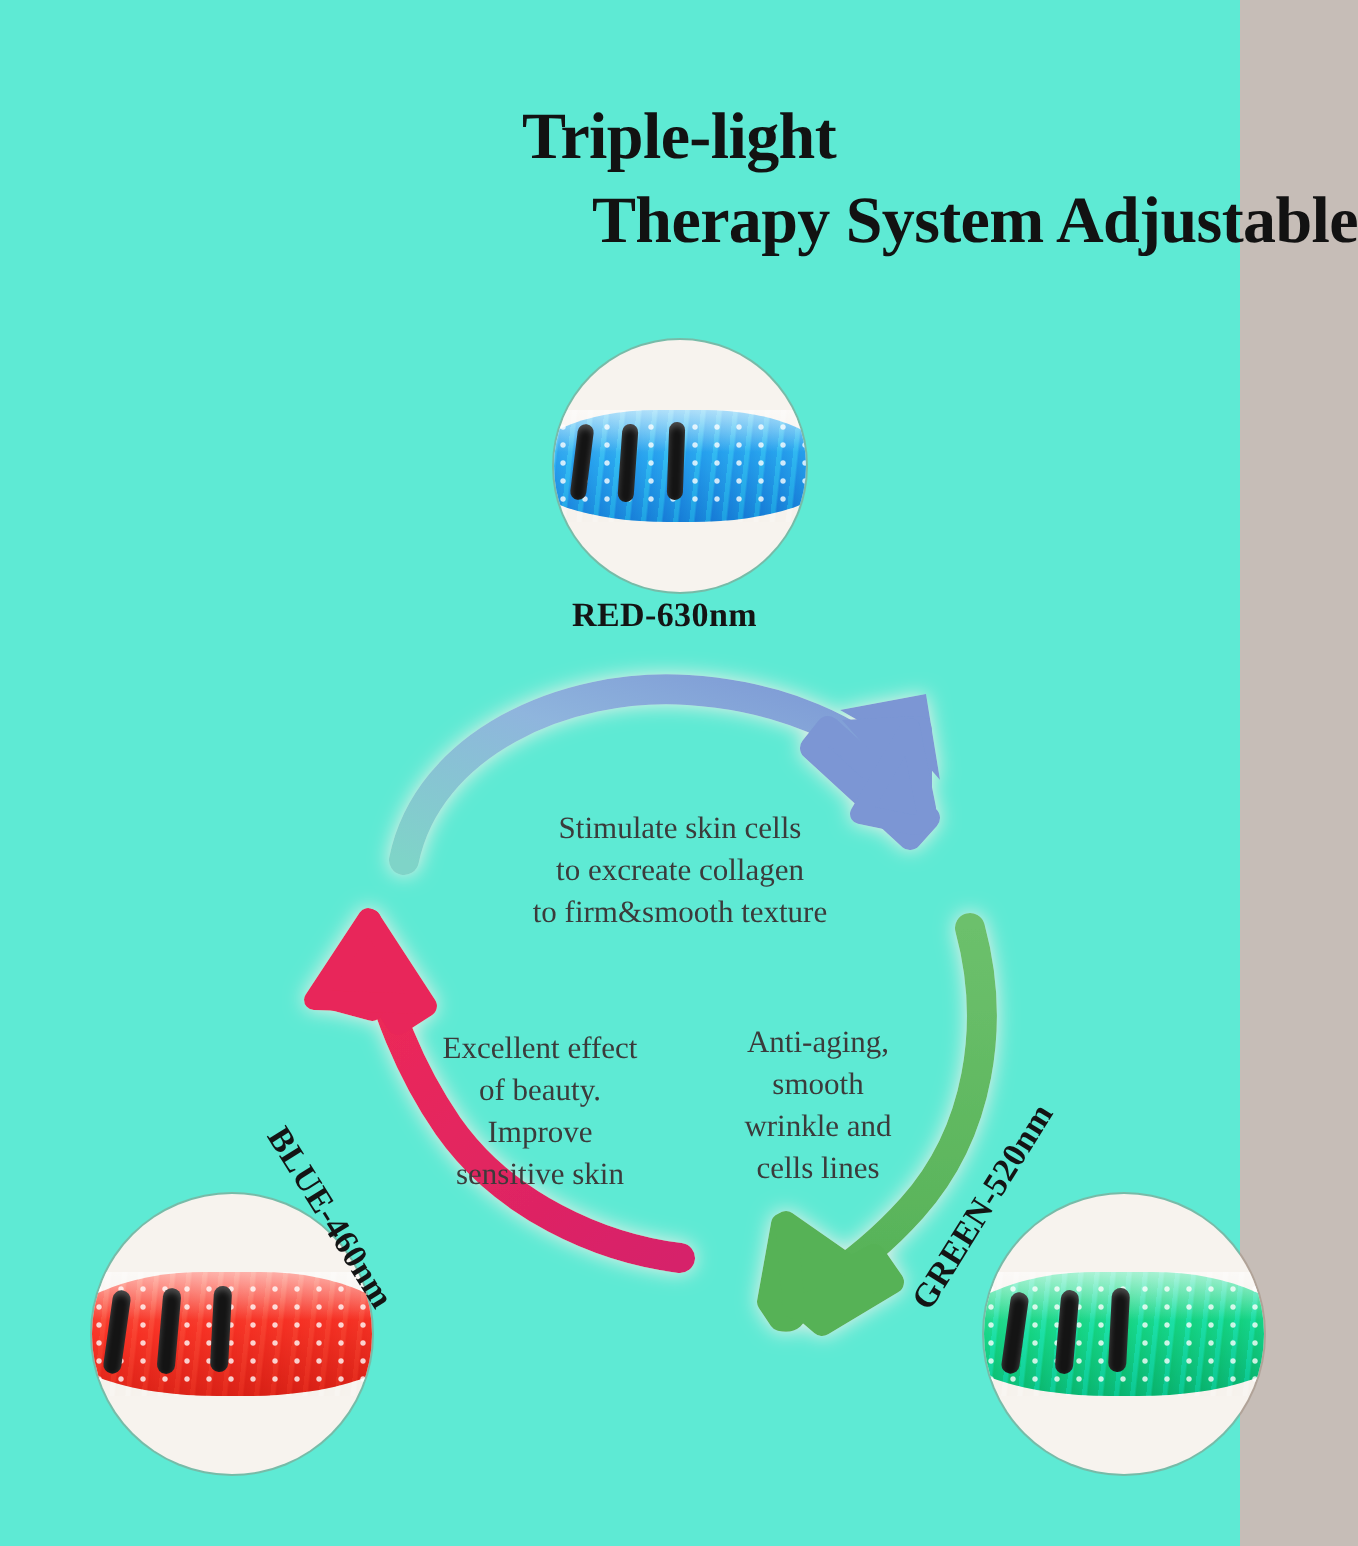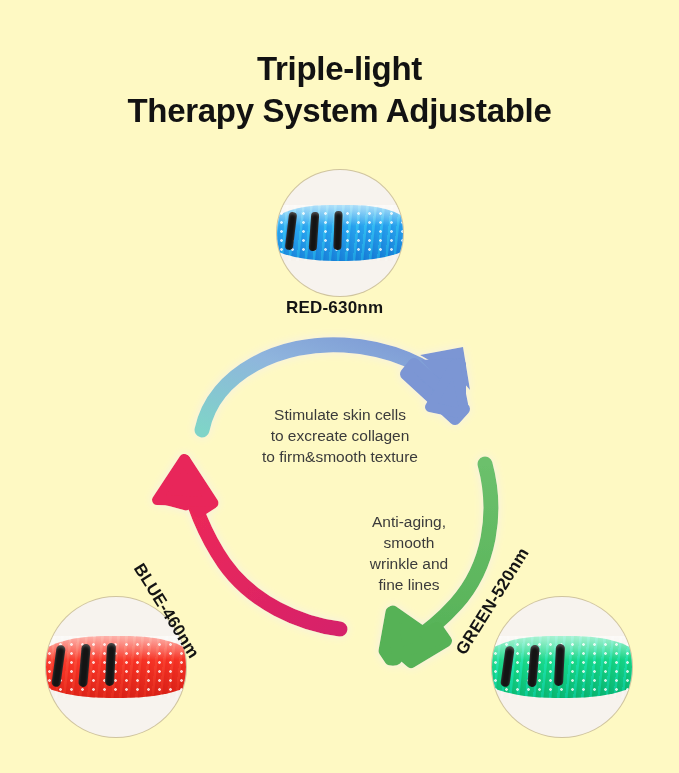--- a/index.html
+++ b/index.html
@@ -9,39 +9,40 @@
   body {
     width: 679px;
     height: 773px;
     background: #c6bdb7;
     font-family: "Liberation Sans", sans-serif;
     overflow: hidden;
     position: relative;
   }
   #stage {
     position: relative;
-    width: 679px;
+    width: 620px;
     height: 773px;
-    background: #fef9c3;
+    background: #5eead4;
+    font-family: Liberation Serif, serif;
   }
 
   
   .title {
     position: absolute;
     left: 0;
     top: 48px;
     width: 679px;
     text-align: center;
     color: #121212;
     font-size: 33px;
     font-weight: bold;
     line-height: 42px;
     letter-spacing: -0.3px;
   }
-  .title .line2 { display: block; }
+  .title .line2 { display: block; text-align: right; }
 
   
   .device-circle {
     position: absolute;
     border-radius: 50%;
     overflow: hidden;
     background: #f7f3ee;
     box-shadow: 0 0 0 1px rgba(150,130,115,0.45);
   }
   .device-circle .band {
@@ -237,15 +238,19 @@
   <div class="wl-label" id="label-red">RED-630nm</div>
   <div class="wl-label" id="label-blue">BLUE-460nm</div>
   <div class="wl-label" id="label-green">GREEN-520nm</div>
 
   <div class="desc" id="desc-red">Stimulate skin cells
 to excreate collagen
 to firm&amp;smooth texture</div>
   <div class="desc" id="desc-green">Anti-aging,
 smooth
 wrinkle and
-fine lines</div>
+cells lines</div>
+  <div class="desc" id="desc-blue">Excellent effect
+of beauty.
+Improve
+sensitive skin</div>
 
 </div>
 
 </body></html>

